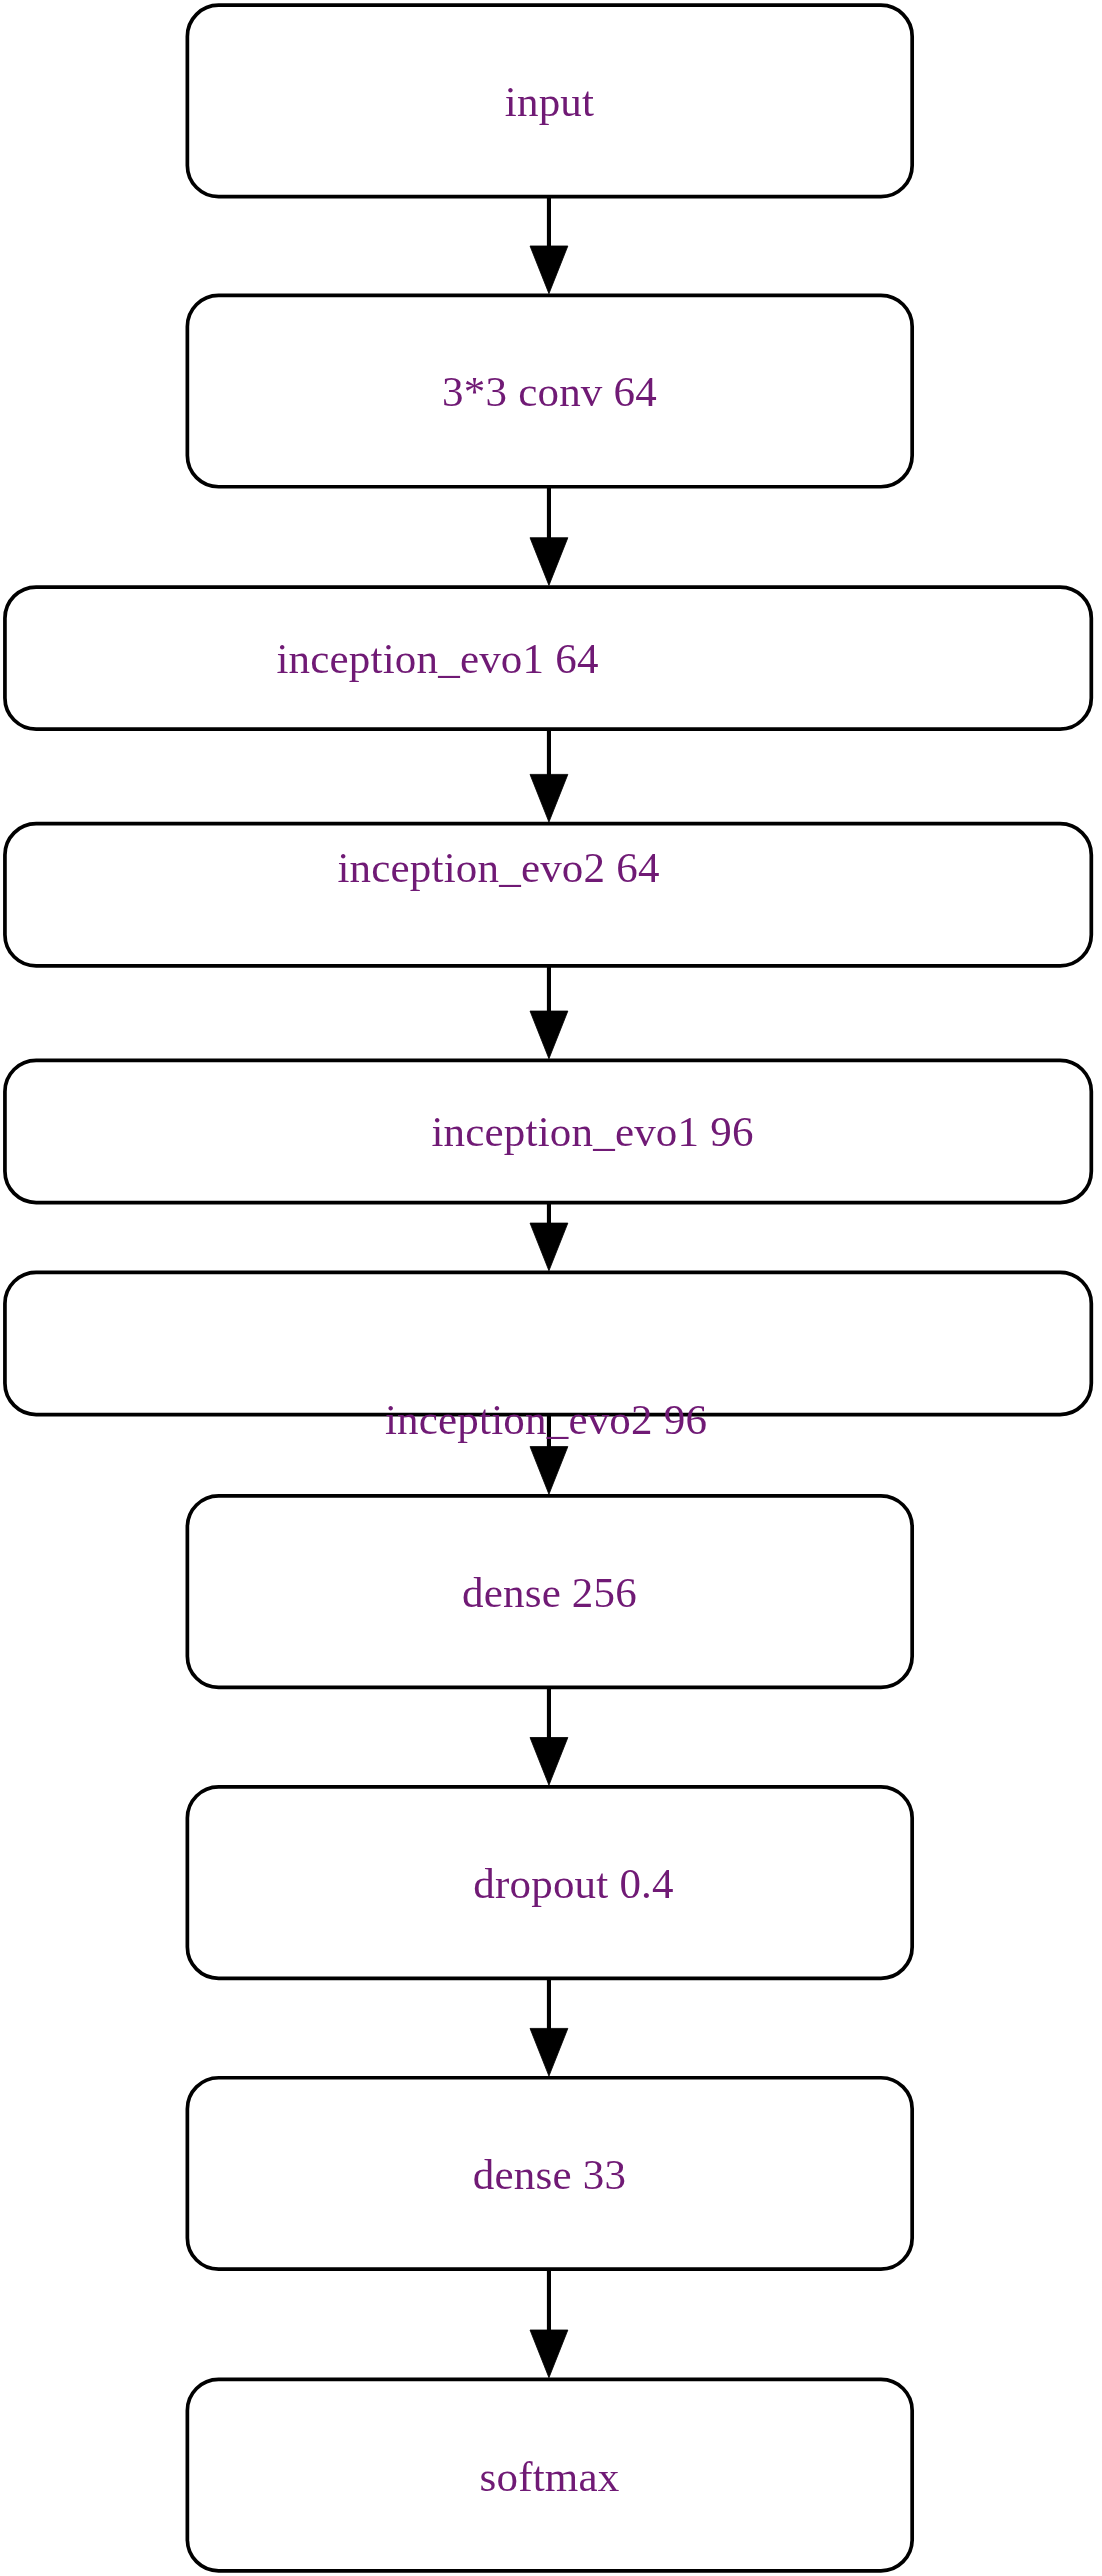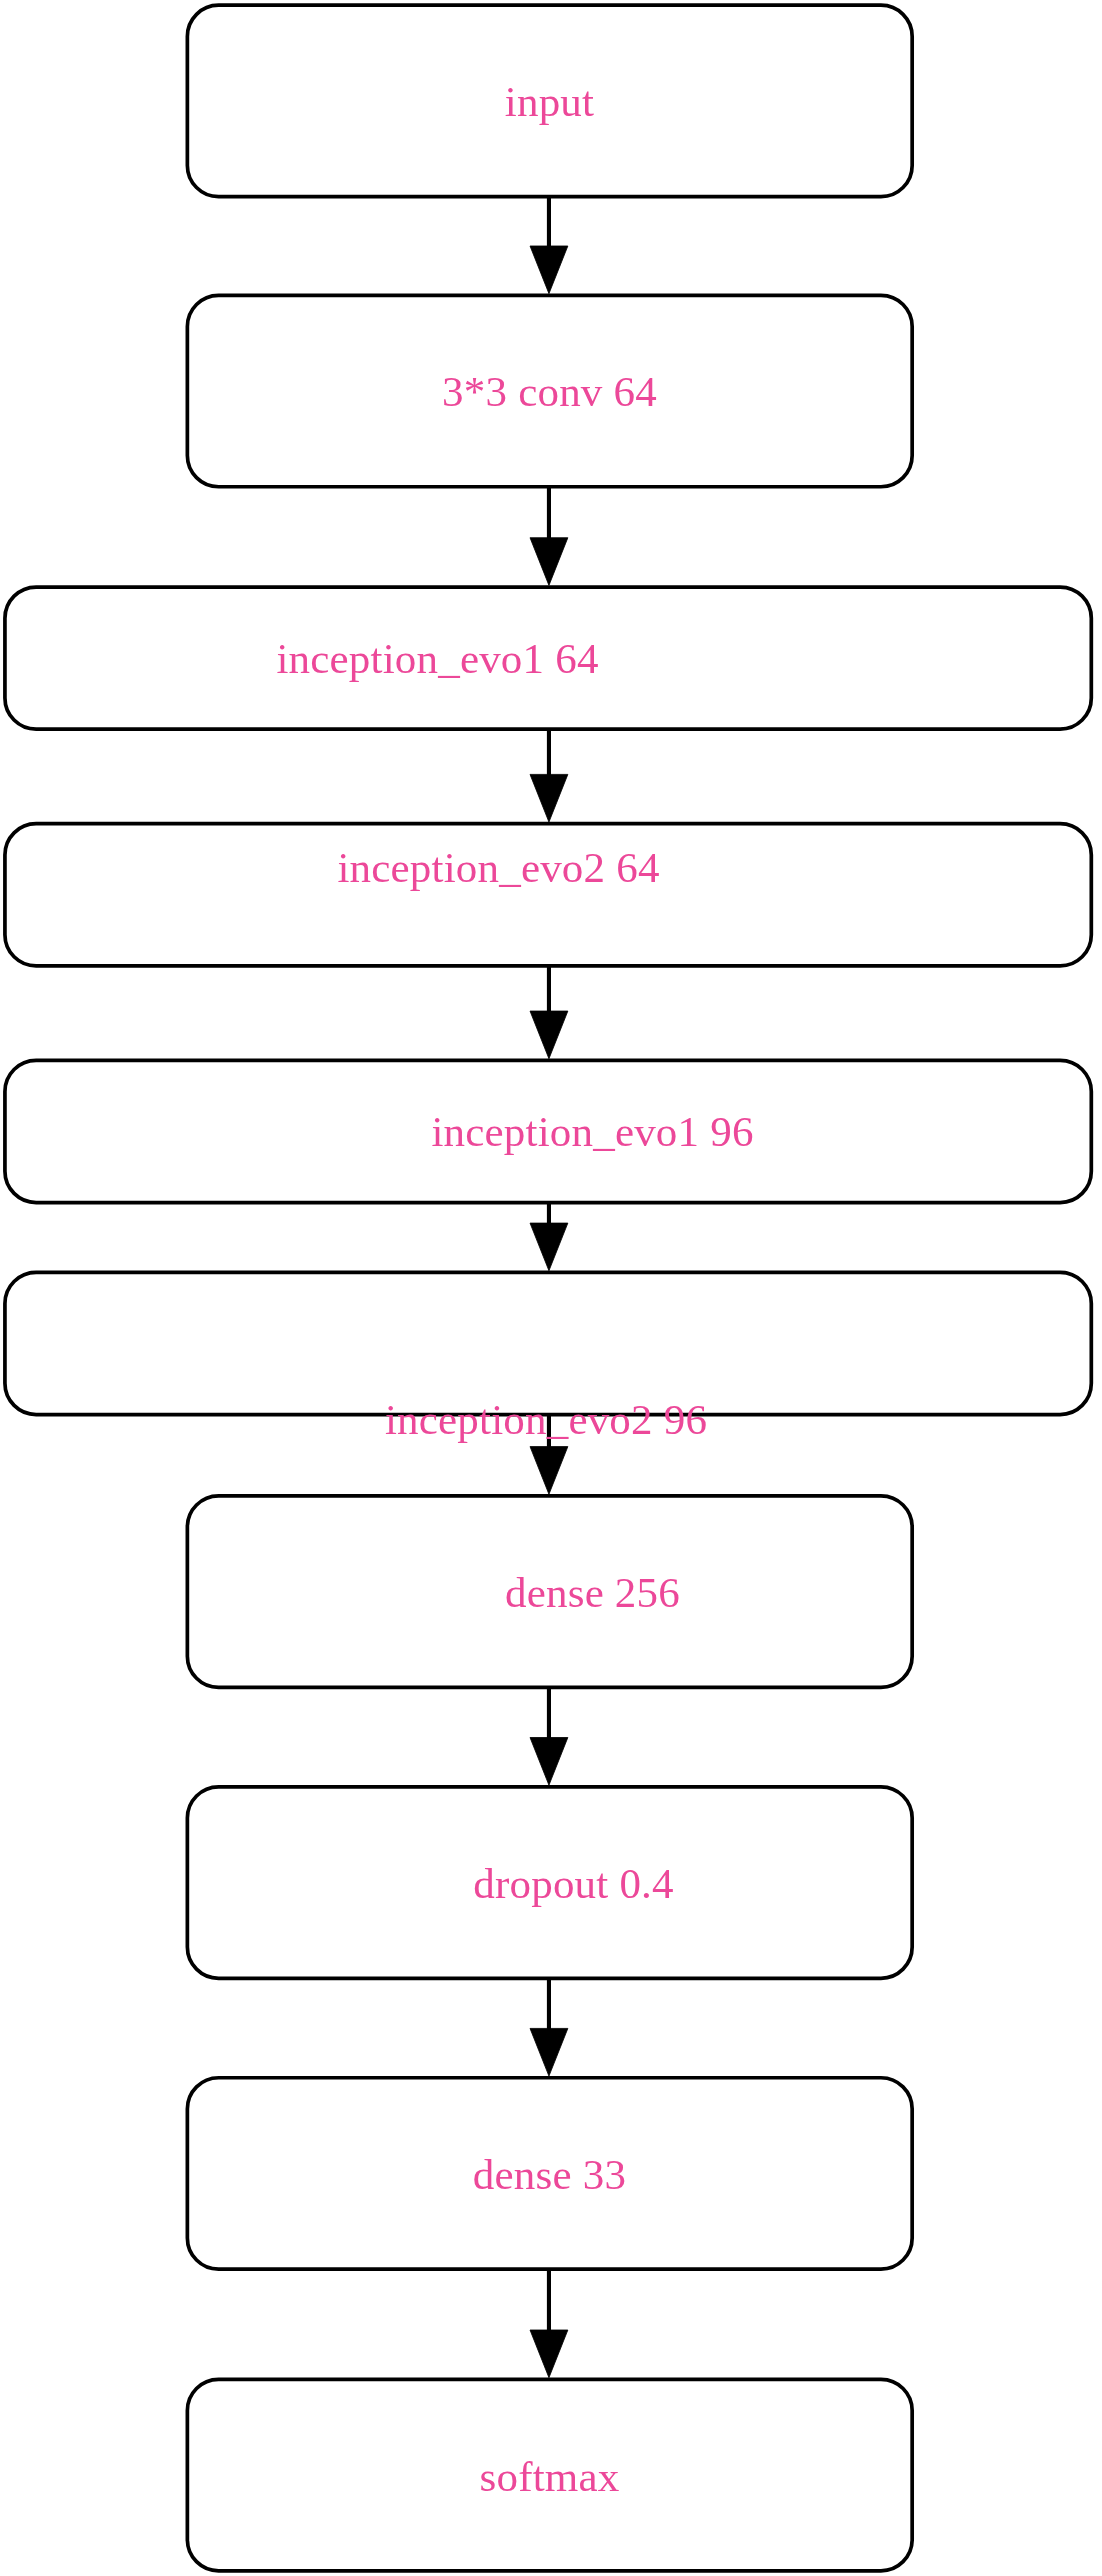--- a/index.html
+++ b/index.html
@@ -39,21 +39,21 @@
   .edge-head {
     fill: #000000;
     stroke: #000000;
     stroke-width: 1;
   }
   .node-label {
     position: absolute;
     display: flex;
     align-items: center;
     justify-content: center;
-    color: #ec4899;
+    color: #701a75;
     font-family: "Liberation Serif", "DejaVu Serif", serif;
     font-size: 43px;
     font-weight: 400;
     line-height: 1;
     white-space: nowrap;
     letter-spacing: 0.2px;
     user-select: none;
   }
 </style>
 </head>
@@ -96,20 +96,20 @@
       </g>
   </svg>
 
   <div id="labels-layer">
       <div class="node-label" style="left: 187px; top: 5px; width: 725px; height: 192px;">input</div>
       <div class="node-label" style="left: 187px; top: 295px; width: 725px; height: 192px; font-family: Liberation Serif, serif;">3*3 conv 64</div>
       <div class="node-label" style="left: 5px; top: 587px; width: 865px; height: 142px;">inception_evo1 64</div>
       <div class="node-label" style="left: 5px; top: 796px; width: 987px; height: 142px;">inception_evo2 64</div>
       <div class="node-label" style="left: 5px; top: 1060px; width: 1087px; height: 142px; margin-left: 44px;">inception_evo1 96</div>
       <div class="node-label" style="left: 5px; top: 1348px; width: 1082px; height: 142px;">inception_evo2 96</div>
-      <div class="node-label" style="left: 187px; top: 1496px; width: 725px; height: 192px; padding-left: 43px;">dense 256</div>
+      <div class="node-label" style="left: 187px; top: 1496px; width: 725px; height: 192px;">dense 256</div>
       <div class="node-label" style="left: 187px; top: 1787px; width: 725px; height: 192px; margin-left: 24px;">dropout 0.4</div>
       <div class="node-label" style="left: 187px; top: 2078px; width: 725px; height: 192px;">dense 33</div>
       <div class="node-label" style="left: 187px; top: 2380px; width: 725px; height: 192px;">softmax</div>
     </div>
 
 </div>
 
 
 </body></html>

